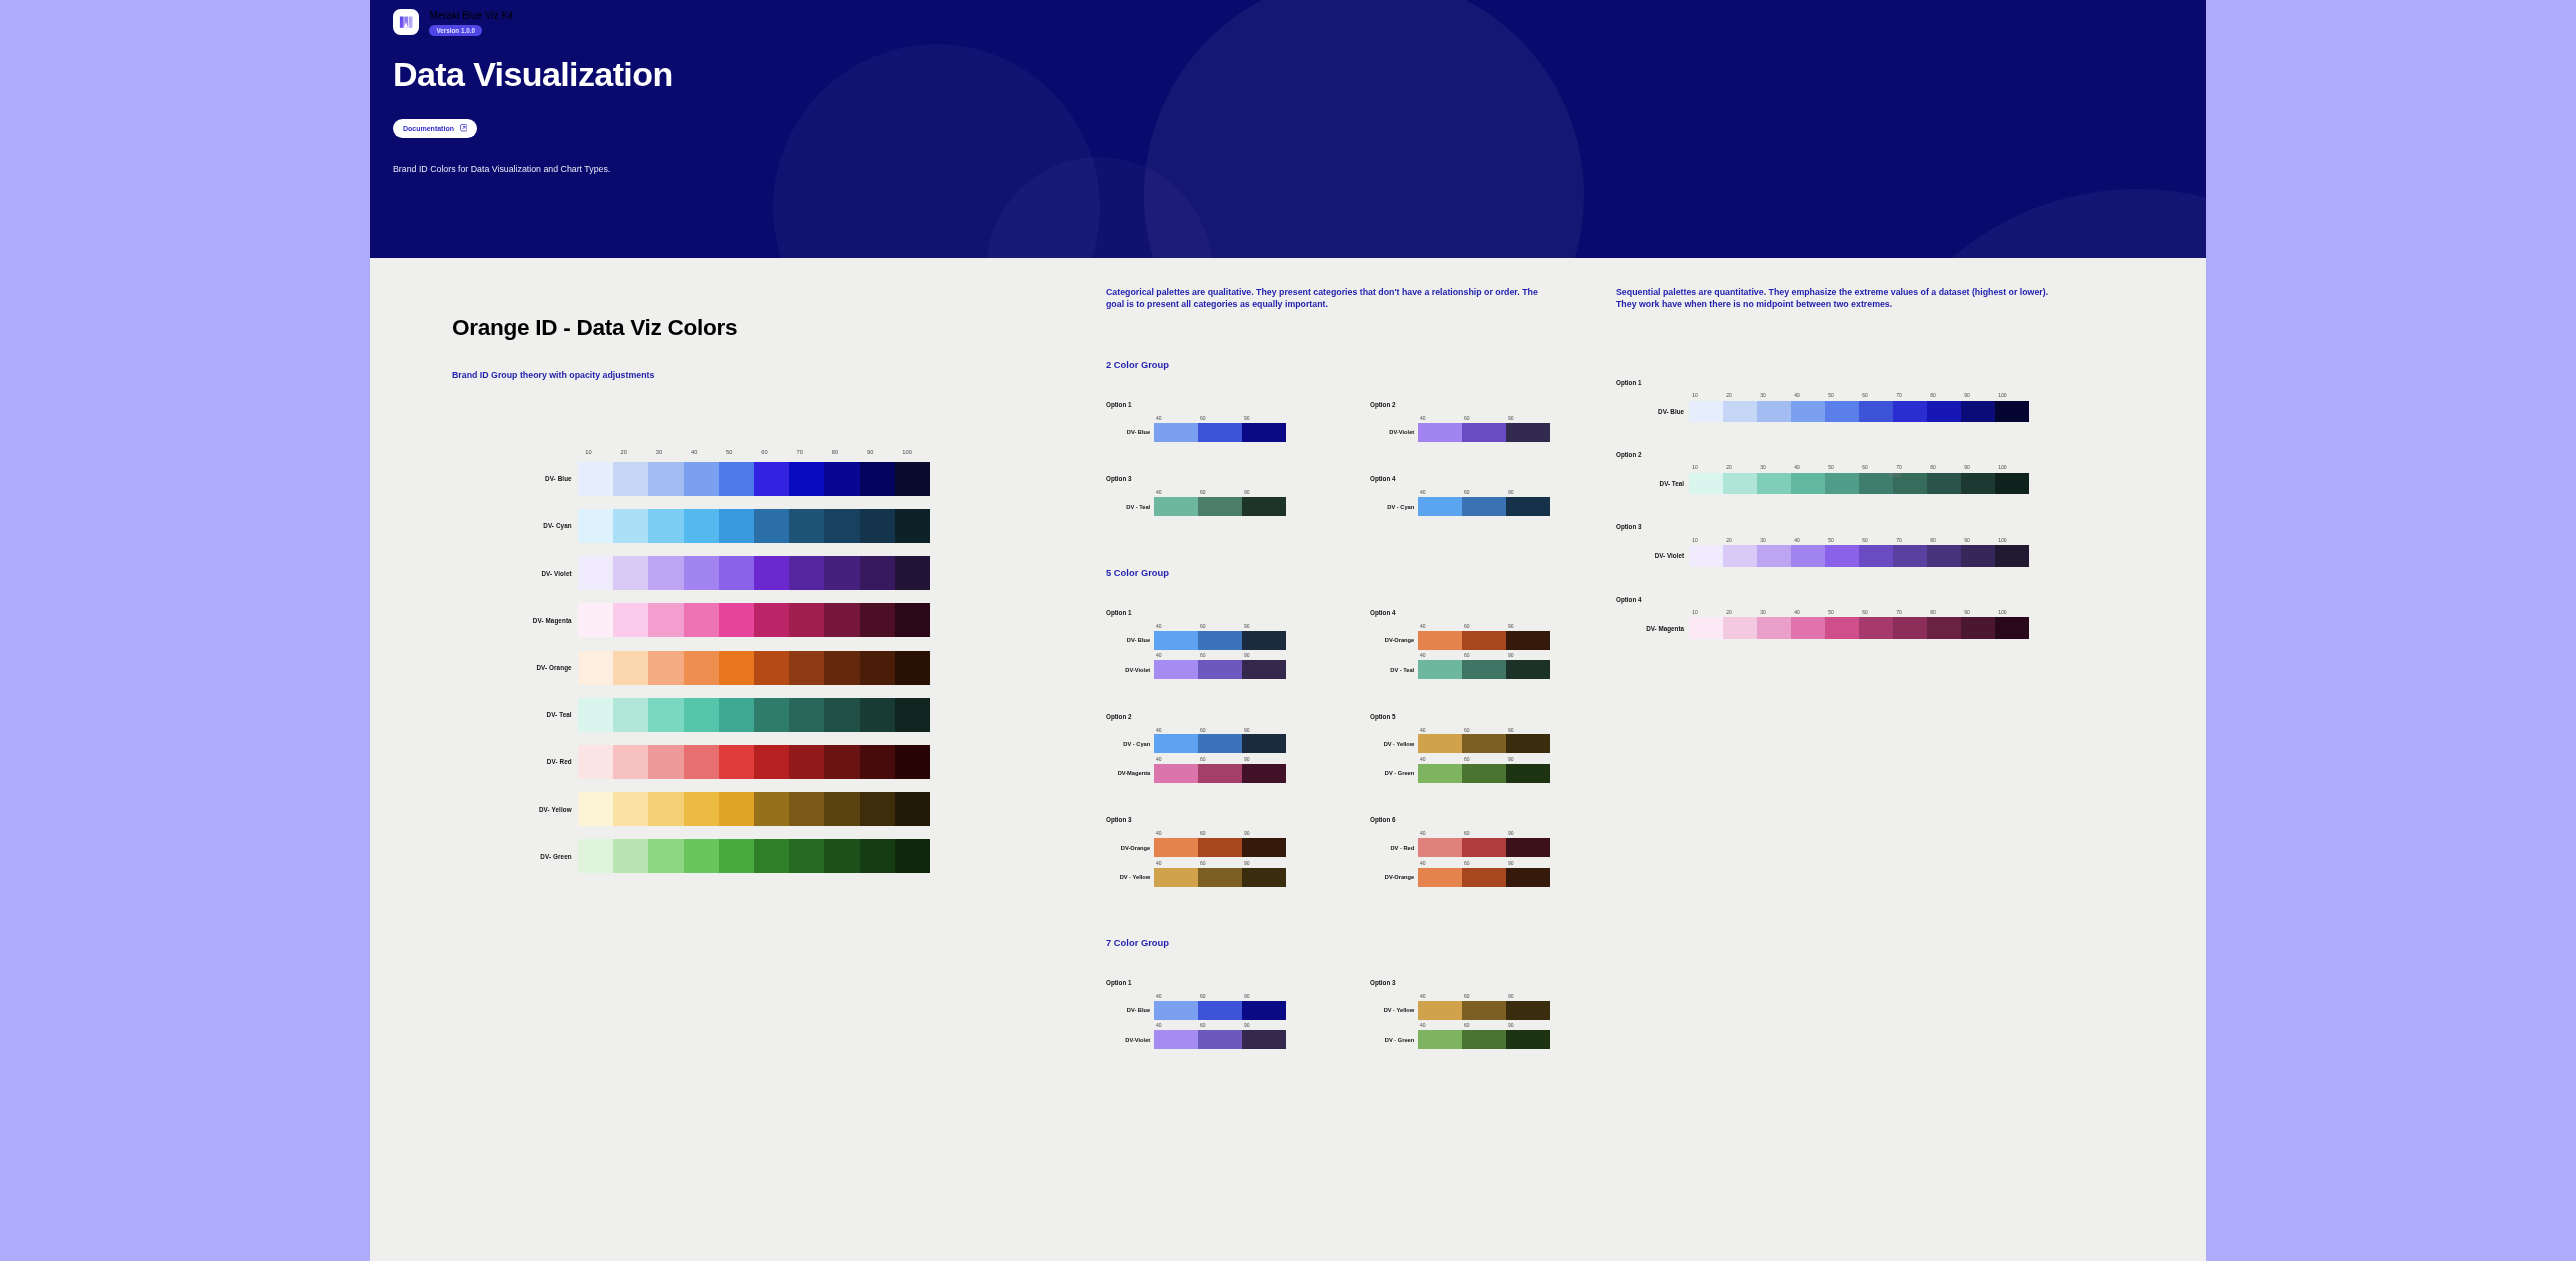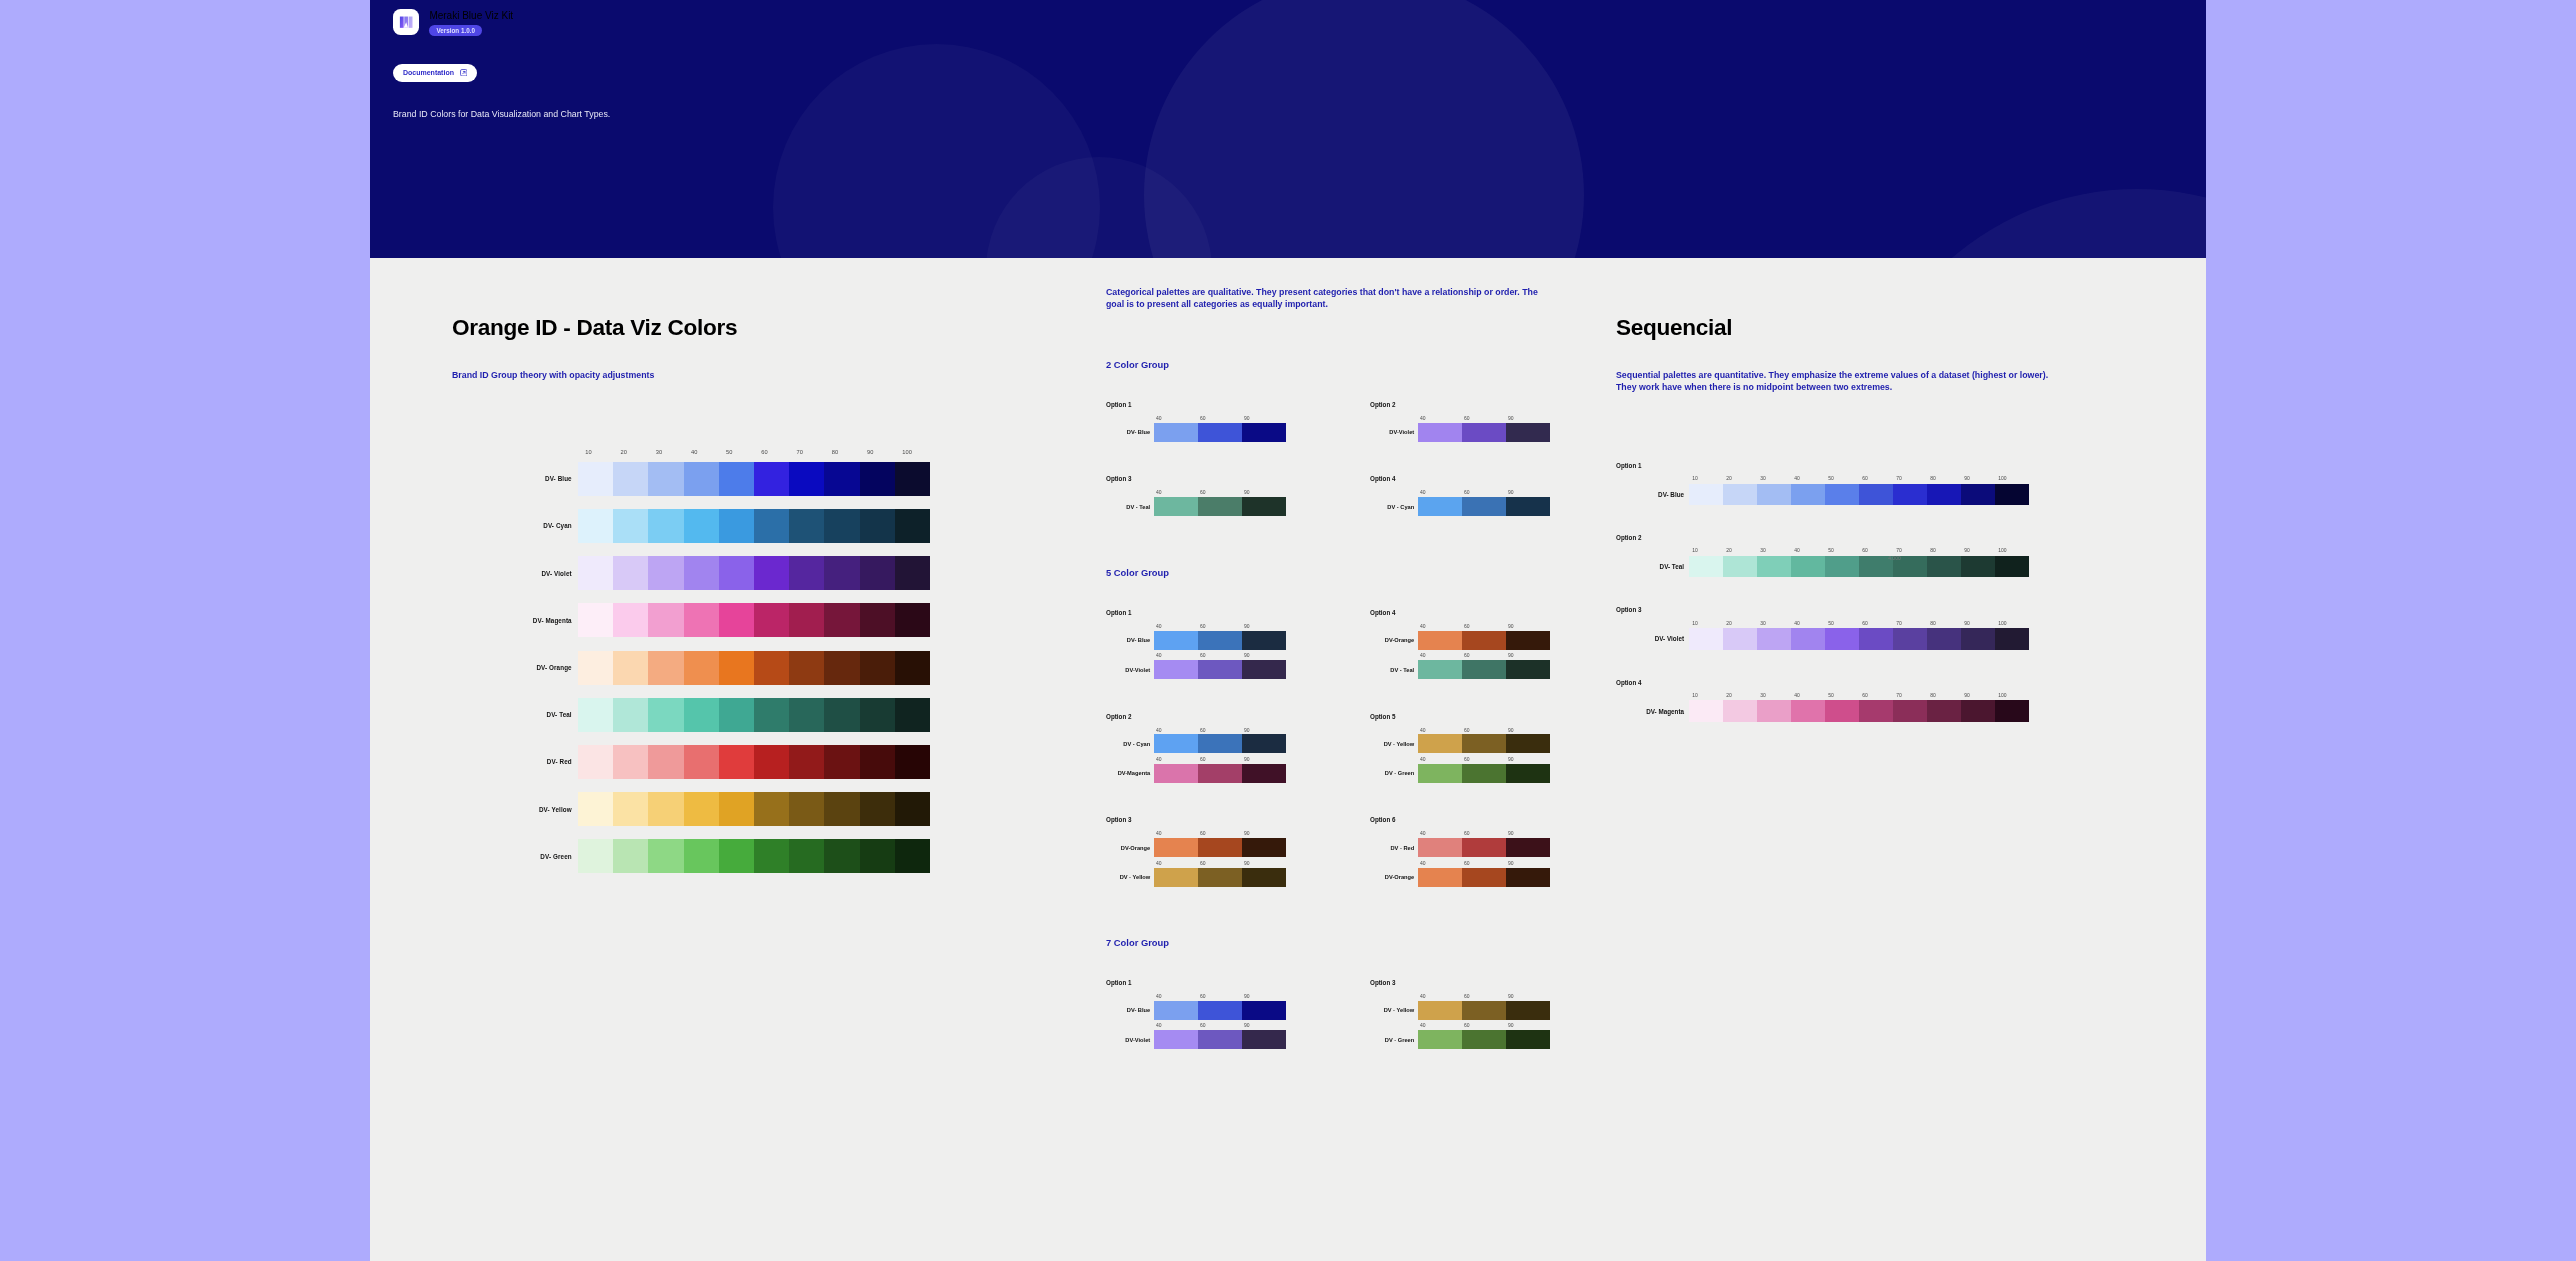--- a/index.html
+++ b/index.html
@@ -137,20 +137,21 @@
               <path d="M17 4 L23 4 L23 22 L17 22 Z" fill="url(#mg)" opacity=".5"></path>
               <path d="M9 22 L13 13 L16 22 Z" fill="#ffffff"></path>
             </svg>
           </div>
           <div class="brandtext">
             <div>Meraki Blue Viz Kit</div>
             <div class="verbadge">Version 1.0.0</div>
           </div>
         </div>
 
+        <div class="hero-title">Data Visualization</div>
 
         <button class="doc-btn">
           <span>Documentation</span>
           <span>
             <svg width="7.5" height="7.5" viewBox="0 0 14 14">
               <rect x="1" y="1" width="12" height="12" rx="2.5" fill="none" stroke="#2e2bc8" stroke-width="1.4"></rect>
               <path d="M5 9 L9.2 4.8 M6.2 4.6 L9.4 4.6 L9.4 7.8" fill="none" stroke="#2e2bc8" stroke-width="1.4" stroke-linecap="round"></path>
             </svg>
           </span>
         </button>
@@ -662,21 +663,20 @@
                       <i title="#1e3312" style="background: rgb(30, 51, 18);"></i>
                     </div>
                   </div>
                 </div>
               </div>
             </div>
           </div>
       </div>
 
       <div class="col col-seq">
-        <div class="col-title">Sequencial</div>
         <div class="col-desc wide">Sequential palettes are quantitative. They emphasize the extreme values of a dataset (highest or lower). They work have when there is no midpoint between two extremes.</div>
         <div class="ramp-block" id="seq-options">
             <div class="seq-opt">
               <div class="seq-name">Option 1</div>
               <div class="seq-scale">
                 <span>10</span>
                 <span>20</span>
                 <span>30</span>
                 <span>40</span>
                 <span>50</span>

